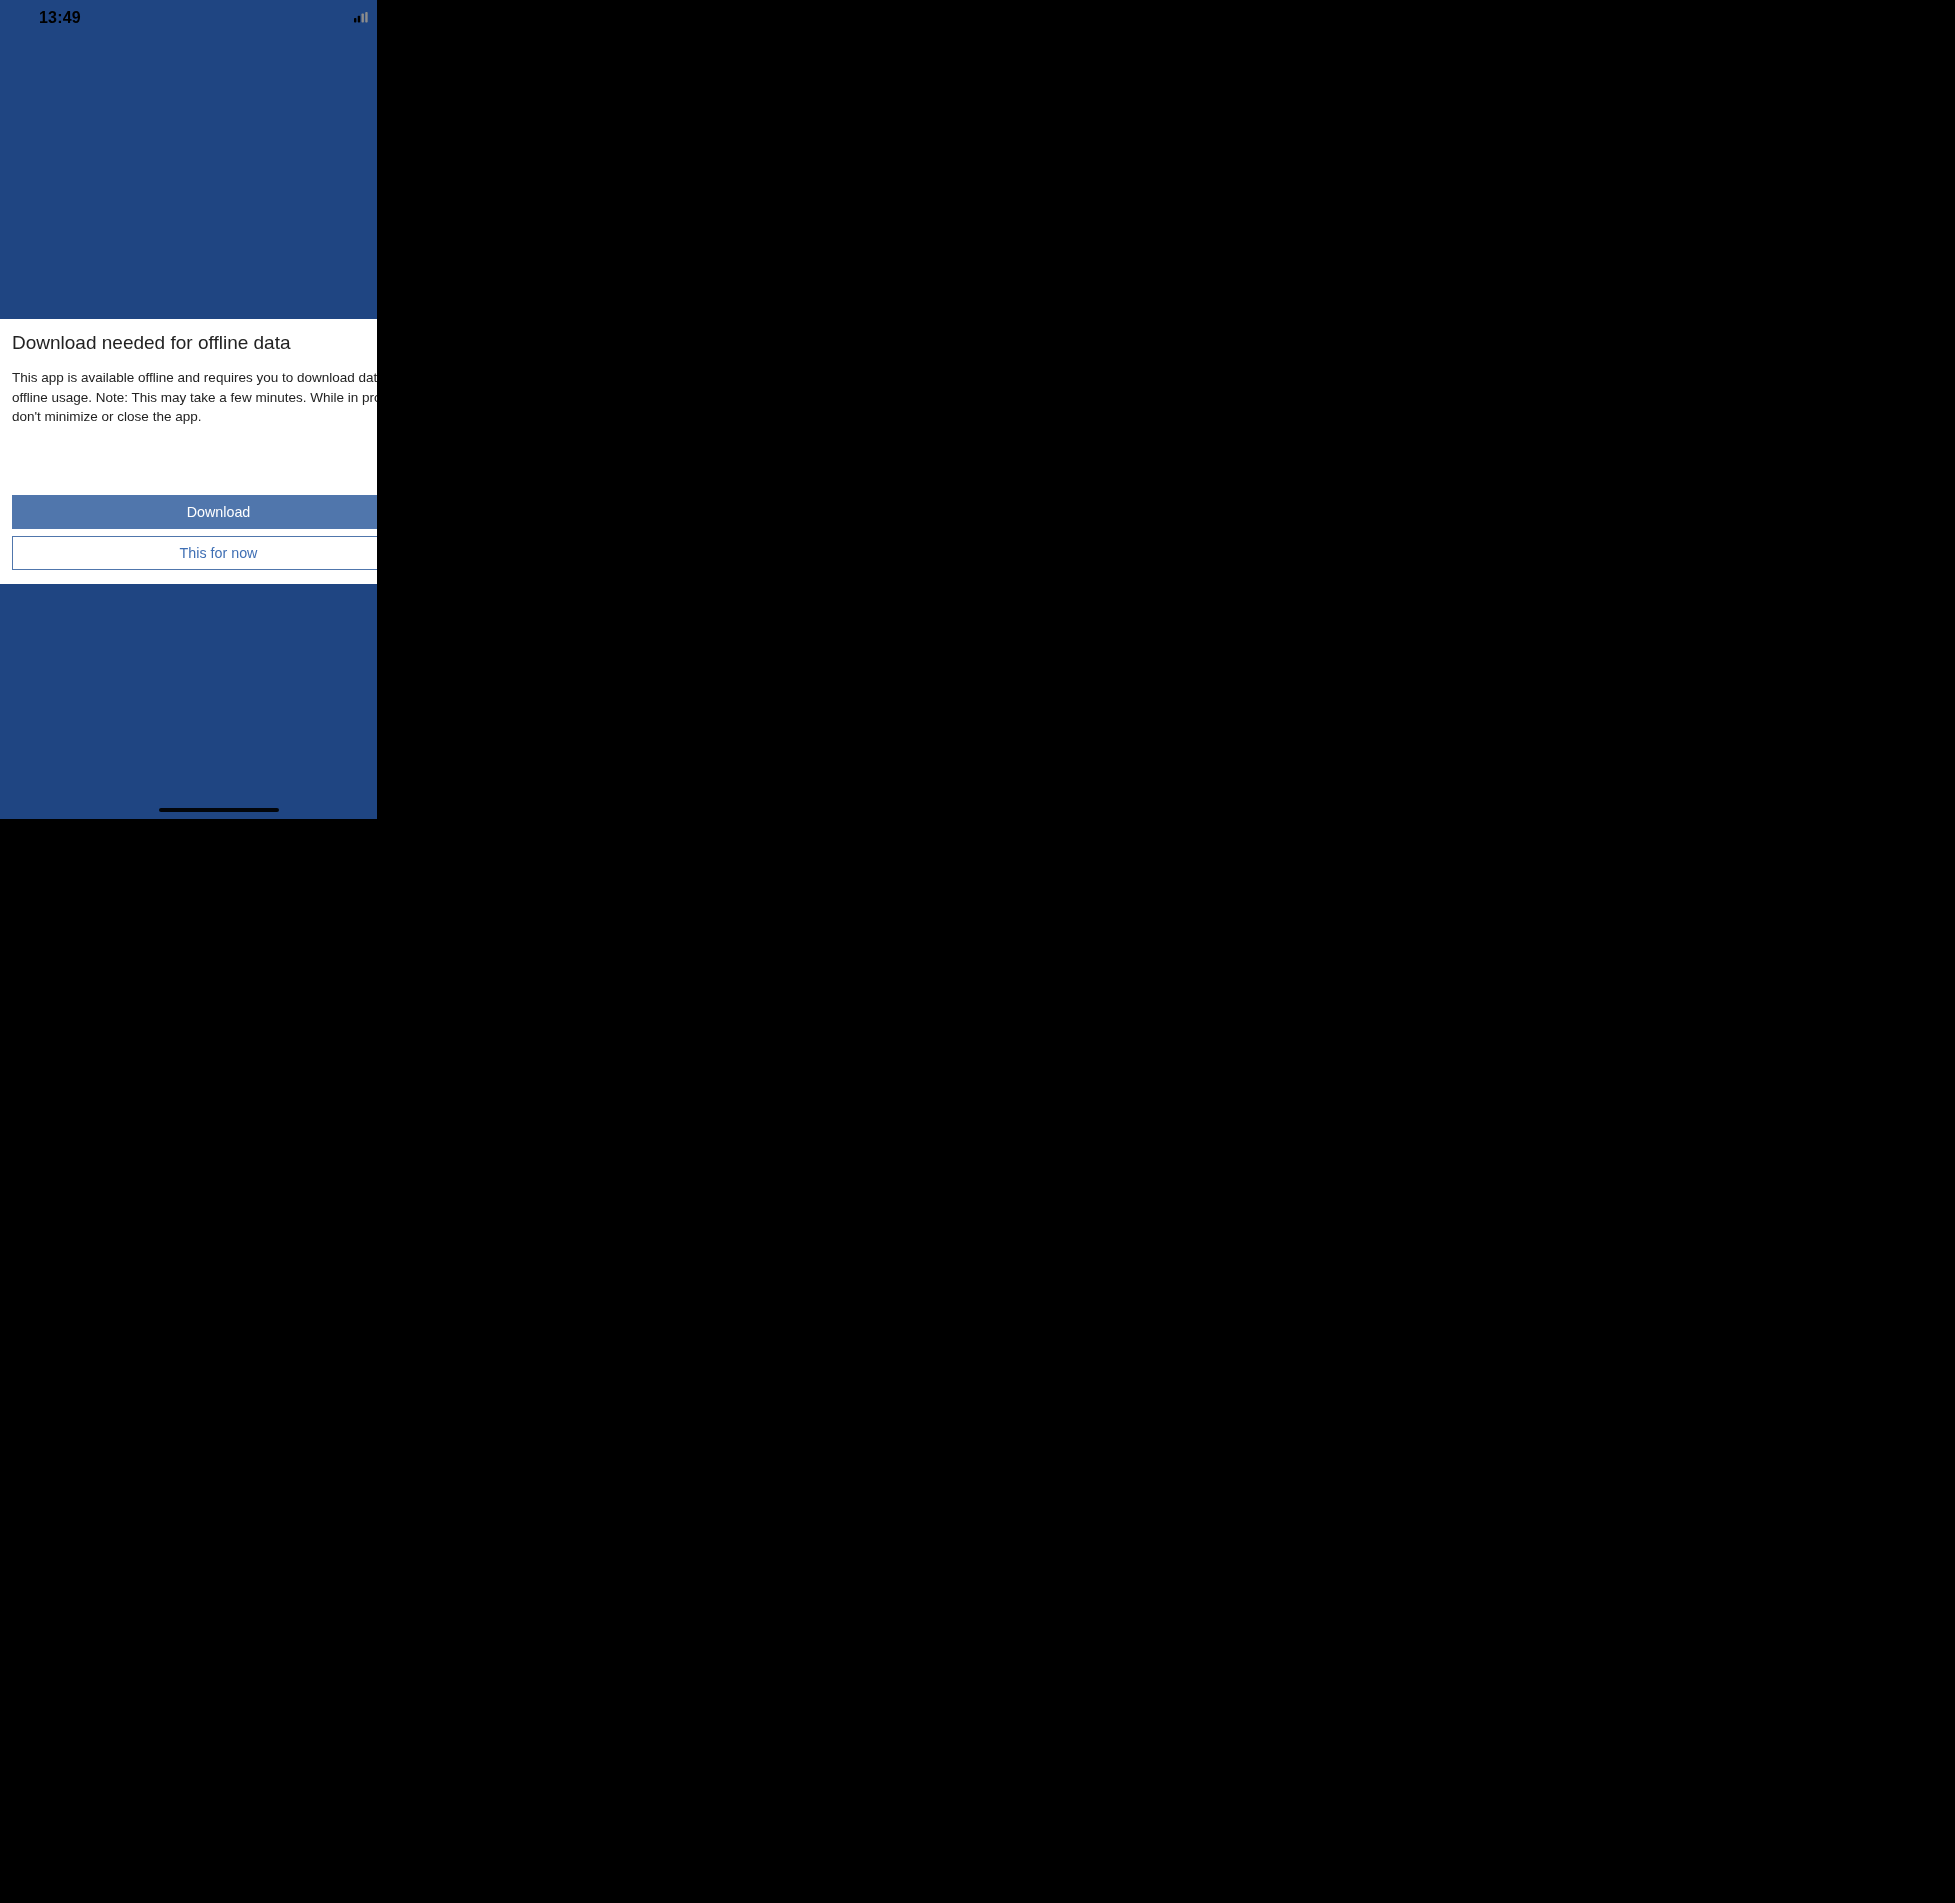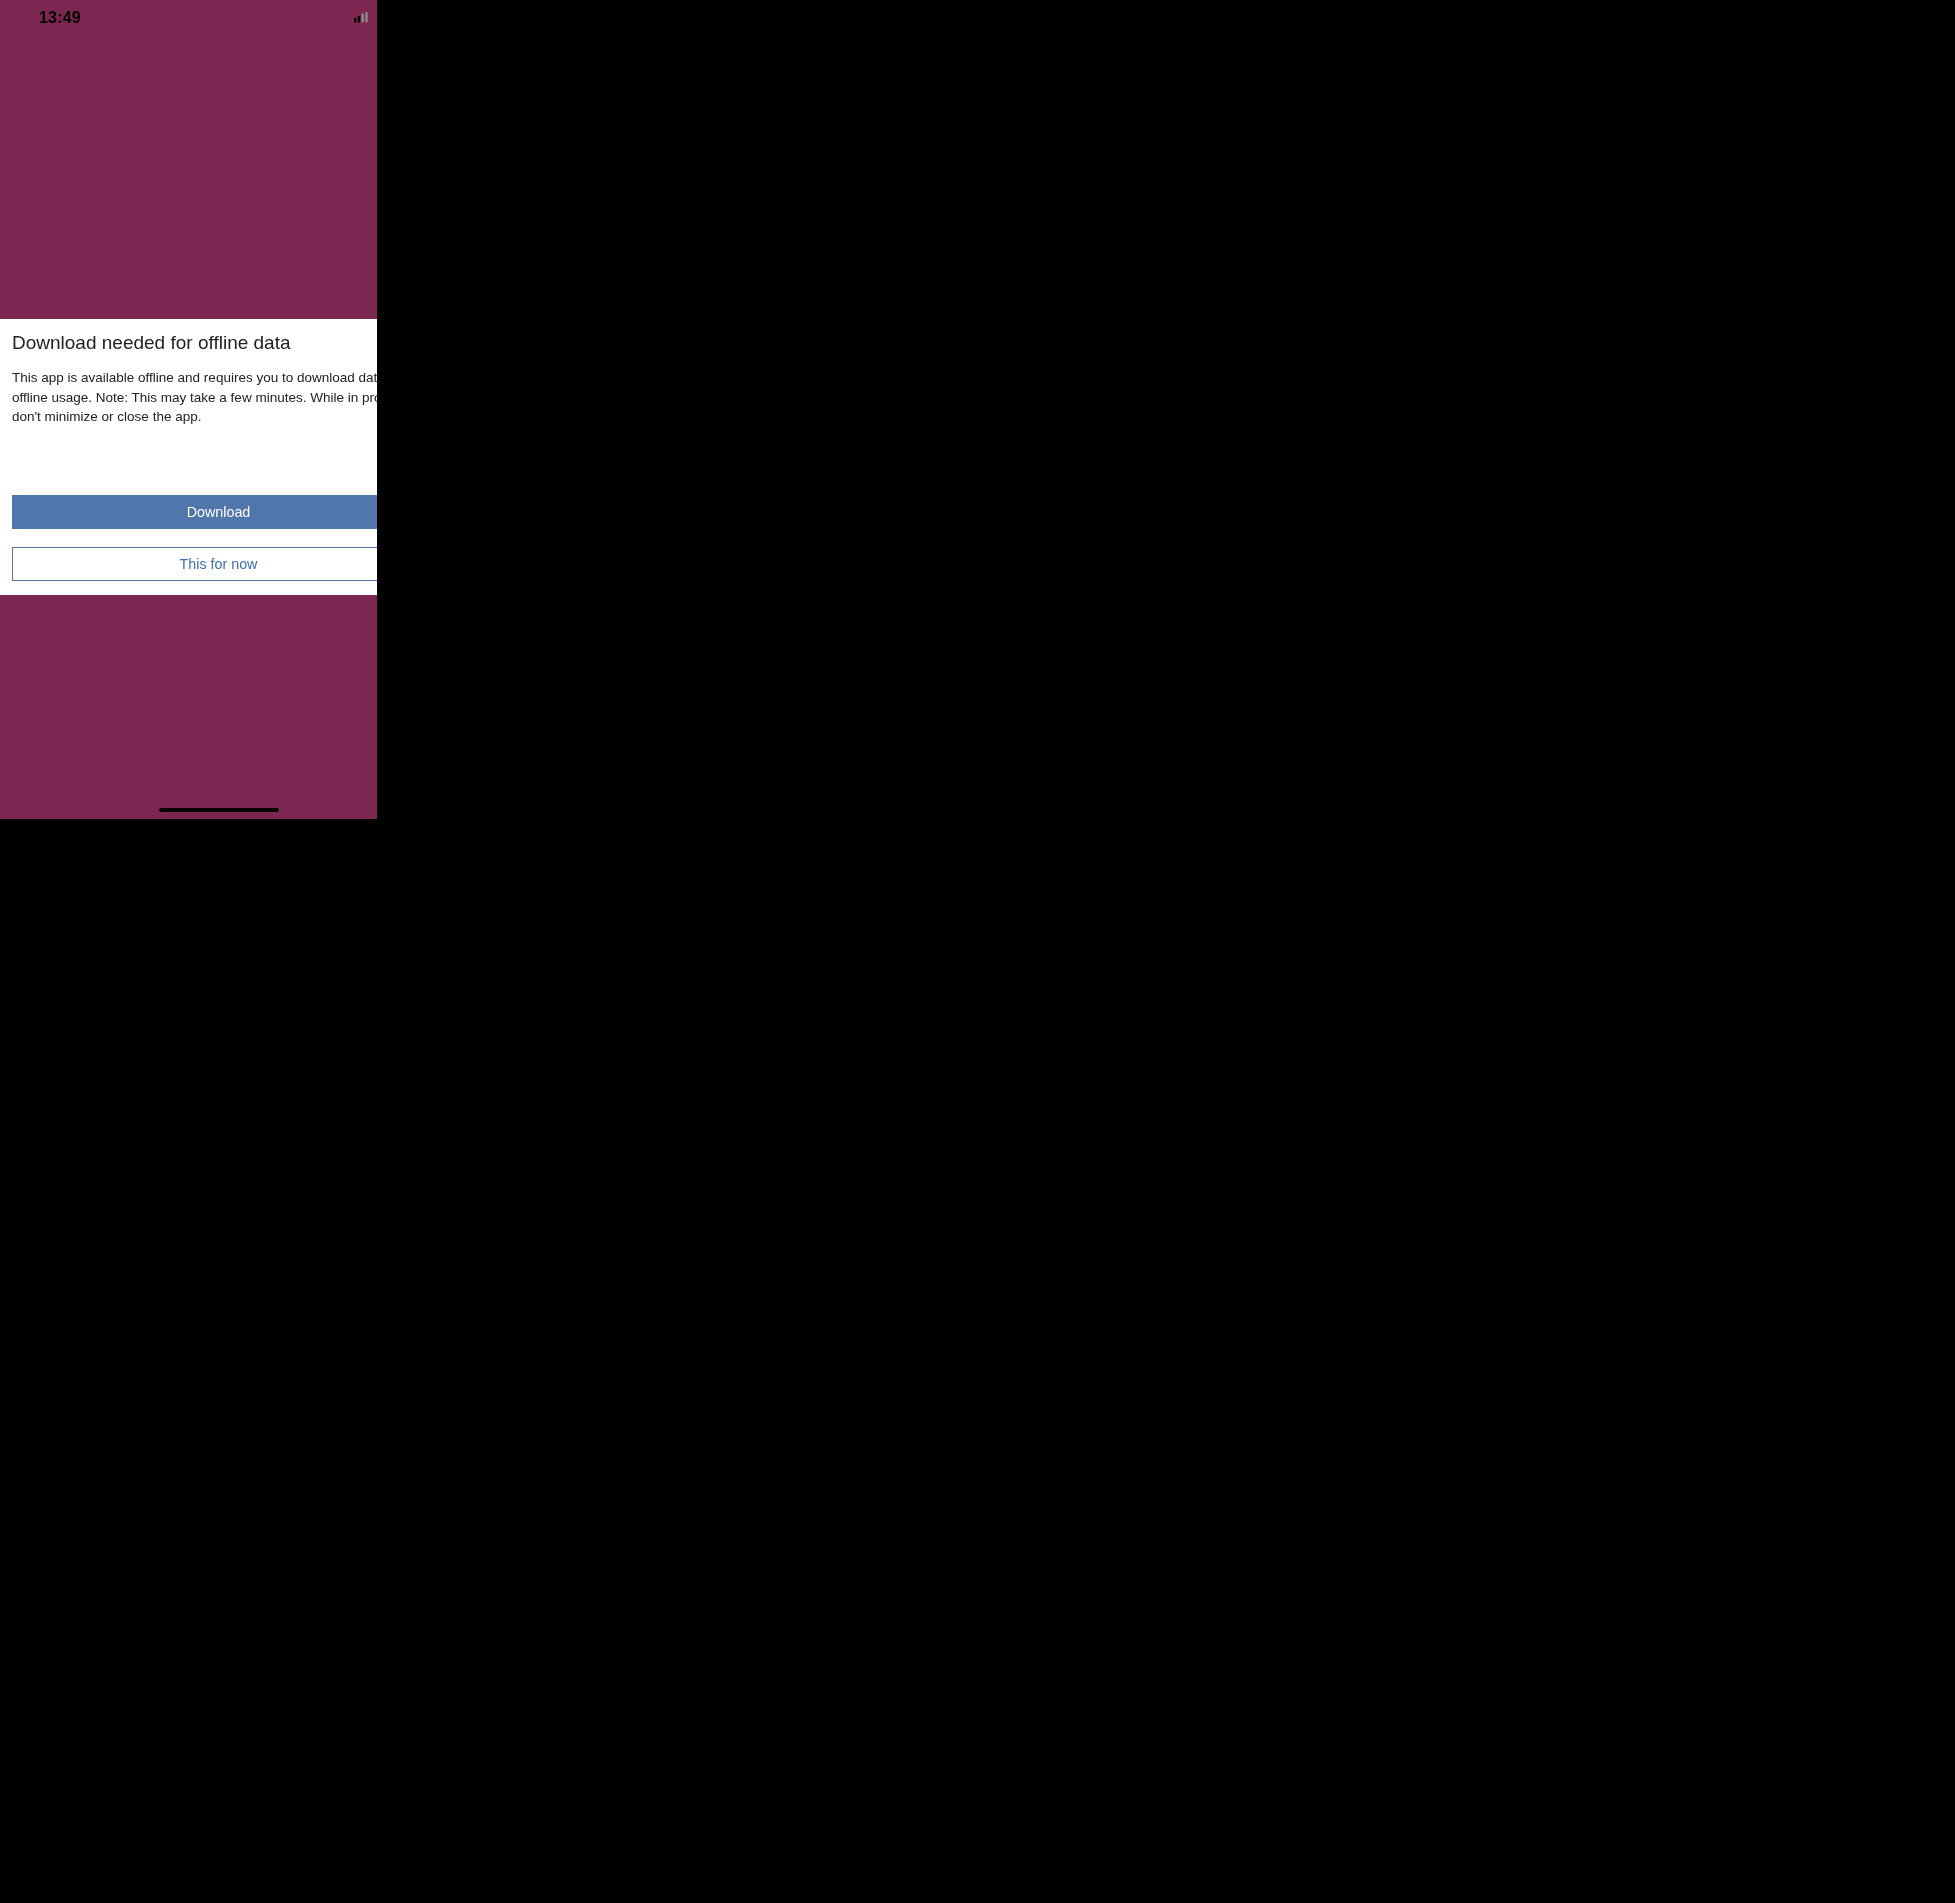--- a/index.html
+++ b/index.html
@@ -1,30 +1,30 @@
 <!DOCTYPE html>
 <html style="font-size:12px"><head>
   <meta charset="utf-8">
   <style>
     * { margin:0; padding:0; box-sizing:border-box; font-family:"Segoe UI",-apple-system,"Helvetica Neue",Arial,sans-serif; }
     body { width:840px; height:819px; background:#000; overflow:hidden; position:relative; }
-    .phone  { position:absolute; left:0; top:0; width:437px; height:819px; background:#ec4899; }
+    .phone  { position:absolute; left:0; top:0; width:437px; height:819px; background:#3b82f6; }
     .dimmer { position:absolute; inset:0; background:rgba(0,0,0,0.47); }
     
     .statusbar { position:absolute; top:0; left:0; right:0; height:35px; display:flex; align-items:center; justify-content:space-between; padding:0 16.5px 0 39px; color:#000; }
     .time { font-size:16px; font-weight:600; letter-spacing:0.2px; }
     .sysicons { display:flex; align-items:center; gap:6px; }
     .sysicons svg { display:block; }
     
     .sheet { position:absolute; left:0; right:0; top:319px; background:#fff; padding:12px 12px 13.5px 12px; }
     .sheet-head { display:flex; align-items:flex-start; justify-content:space-between; }
     .title { font-size:19px; font-weight:400; color:#222; line-height:1.25; }
     .close { width:21px; height:21px; background:none; border:none; cursor:pointer; display:flex; align-items:center; justify-content:center; margin-top:-2.3px; margin-right:-1.5px; }
     .desc { font-size:13.5px; color:#222; line-height:1.47; margin-top:13px; }
-    .actions { margin-top:68px; display:flex; flex-direction:column; gap:18px; }
+    .actions { margin-top:68px; display:flex; flex-direction:column; gap:7px; }
     .btn { width:100%; height:34px; font-size:14.3px; border:0.8px solid #5076ac; display:flex; align-items:center; justify-content:center; cursor:pointer; font-family:inherit; }
     .btn-primary { background:#5076ac; color:#fff; }
     .btn-secondary { background:#fff; color:#3f6fb4; }
     
     .homebar { position:absolute; bottom:7.5px; left:50%; transform:translateX(-50%); width:120px; height:3.8px; border-radius:2.3px; background:#000; opacity:0.92; }
     
     .rightside { position:absolute; left:377px; top:0; right:0; bottom:0; background:#000; }
   </style>
 </head>
 <body>

